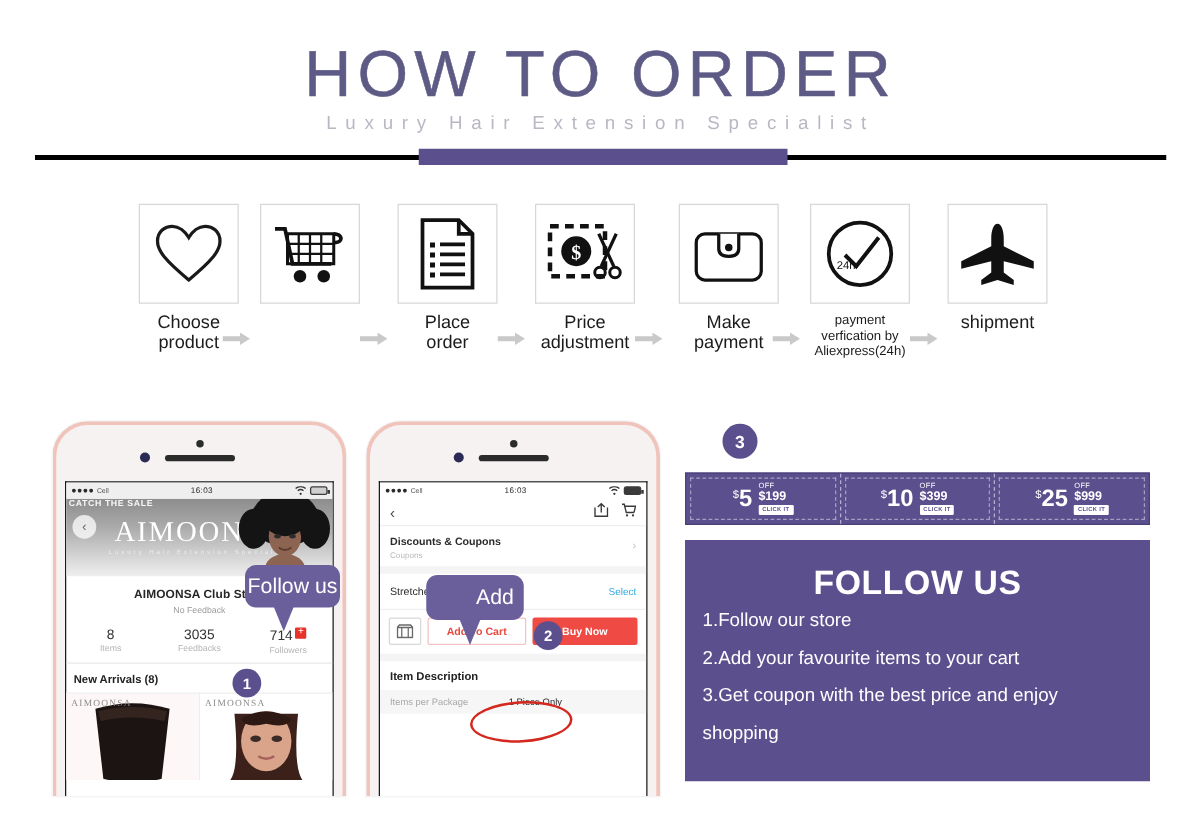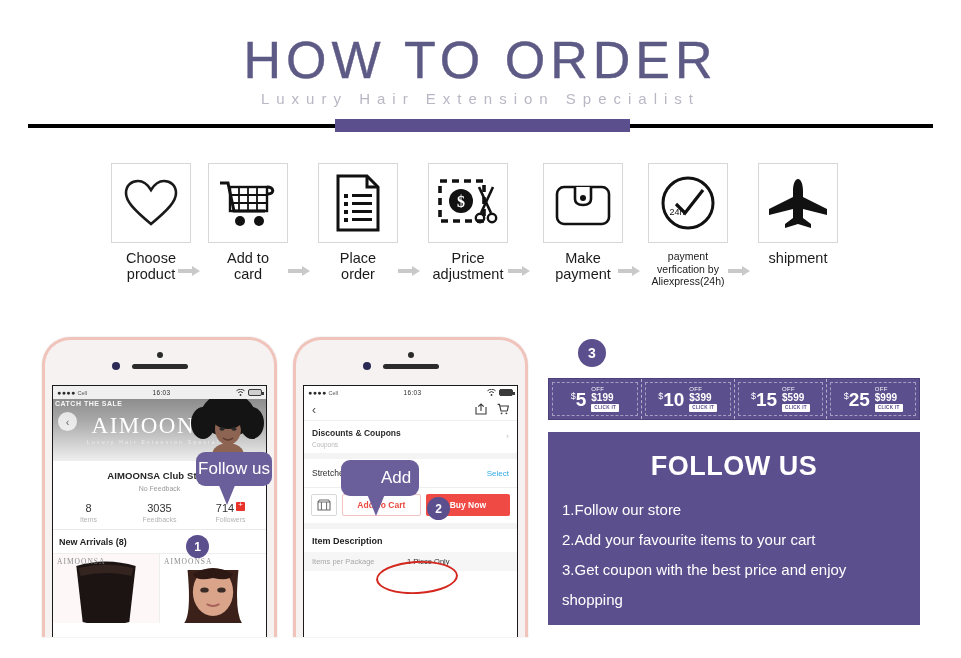--- a/index.html
+++ b/index.html
@@ -294,21 +294,21 @@
     background:#5b4f8e;
   }
   #follow-title {
     text-align:center; color:#ffffff;
     font-size:27px; font-weight:bold; padding-top:19px; letter-spacing:.5px;
   }
   .follow-line {
     color:#ffffff; font-size:15px; line-height:30px;
     padding-left:14px;
   }
-  #follow-list { margin-top:13px; }
+  #follow-list { }
 </style>
 </head>
 <body>
 
 <div id="header">
   <div id="title">HOW TO ORDER</div>
   <div id="subtitle">Luxury Hair Extension Specialist</div>
   <div id="rule-black"></div>
   <div id="rule-purple"></div>
 </div>
@@ -335,24 +335,20 @@
   <div class="step" style="left:110px;">
     <div class="step-box">
       <svg class="ic" width="60" height="52" viewBox="0 0 60 52">
         <path d="M2 6 H10 L16 34 H47" fill="none" stroke="#111" stroke-width="3"></path>
         <rect x="12" y="10" width="37" height="24" fill="none" stroke="#111" stroke-width="2.4"></rect>
         <path d="M12 18 H49 M12 26 H49 M21 10 V34 M30 10 V34 M39 10 V34" stroke="#111" stroke-width="1.8" fill="none"></path>
         <path d="M49 10 C56 10 57 17 50 17" fill="none" stroke="#111" stroke-width="3"></path>
         <circle cx="22" cy="44" r="5" fill="#111"></circle>
         <circle cx="41" cy="44" r="5" fill="#111"></circle>
       </svg>
-    </div>
-    <div class="step-label">
-      <span>Add to</span><br>
-      <span>card</span>
     </div>
   </div>
   <div class="arrow" style="left:196px;">
     <svg width="22" height="10" viewBox="0 0 22 10">
         <path d="M0 3 H14 V0 L22 5 L14 10 V7 H0 Z" fill="#c9c9c9"></path>
       </svg>
   </div>
 
   <div class="step" style="left:220px;">
     <div class="step-box">
@@ -635,28 +631,20 @@
   </div>
   <div class="coupon">
     <div class="cp-amt"><span class="cur">$</span><span>10</span></div>
     <div class="cp-right">
       <div class="cp-off">OFF</div>
       <div class="cp-min">$399</div>
       <div class="cp-click">CLICK IT</div>
     </div>
   </div>
   <div class="coupon">
-    <div class="cp-amt"><span class="cur">$</span><span>15</span></div>
-    <div class="cp-right">
-      <div class="cp-off">OFF</div>
-      <div class="cp-min">$599</div>
-      <div class="cp-click">CLICK IT</div>
-    </div>
-  </div>
-  <div class="coupon">
     <div class="cp-amt"><span class="cur">$</span><span>25</span></div>
     <div class="cp-right">
       <div class="cp-off">OFF</div>
       <div class="cp-min">$999</div>
       <div class="cp-click">CLICK IT</div>
     </div>
   </div>
 </div>
 
 <div id="follow-panel">

